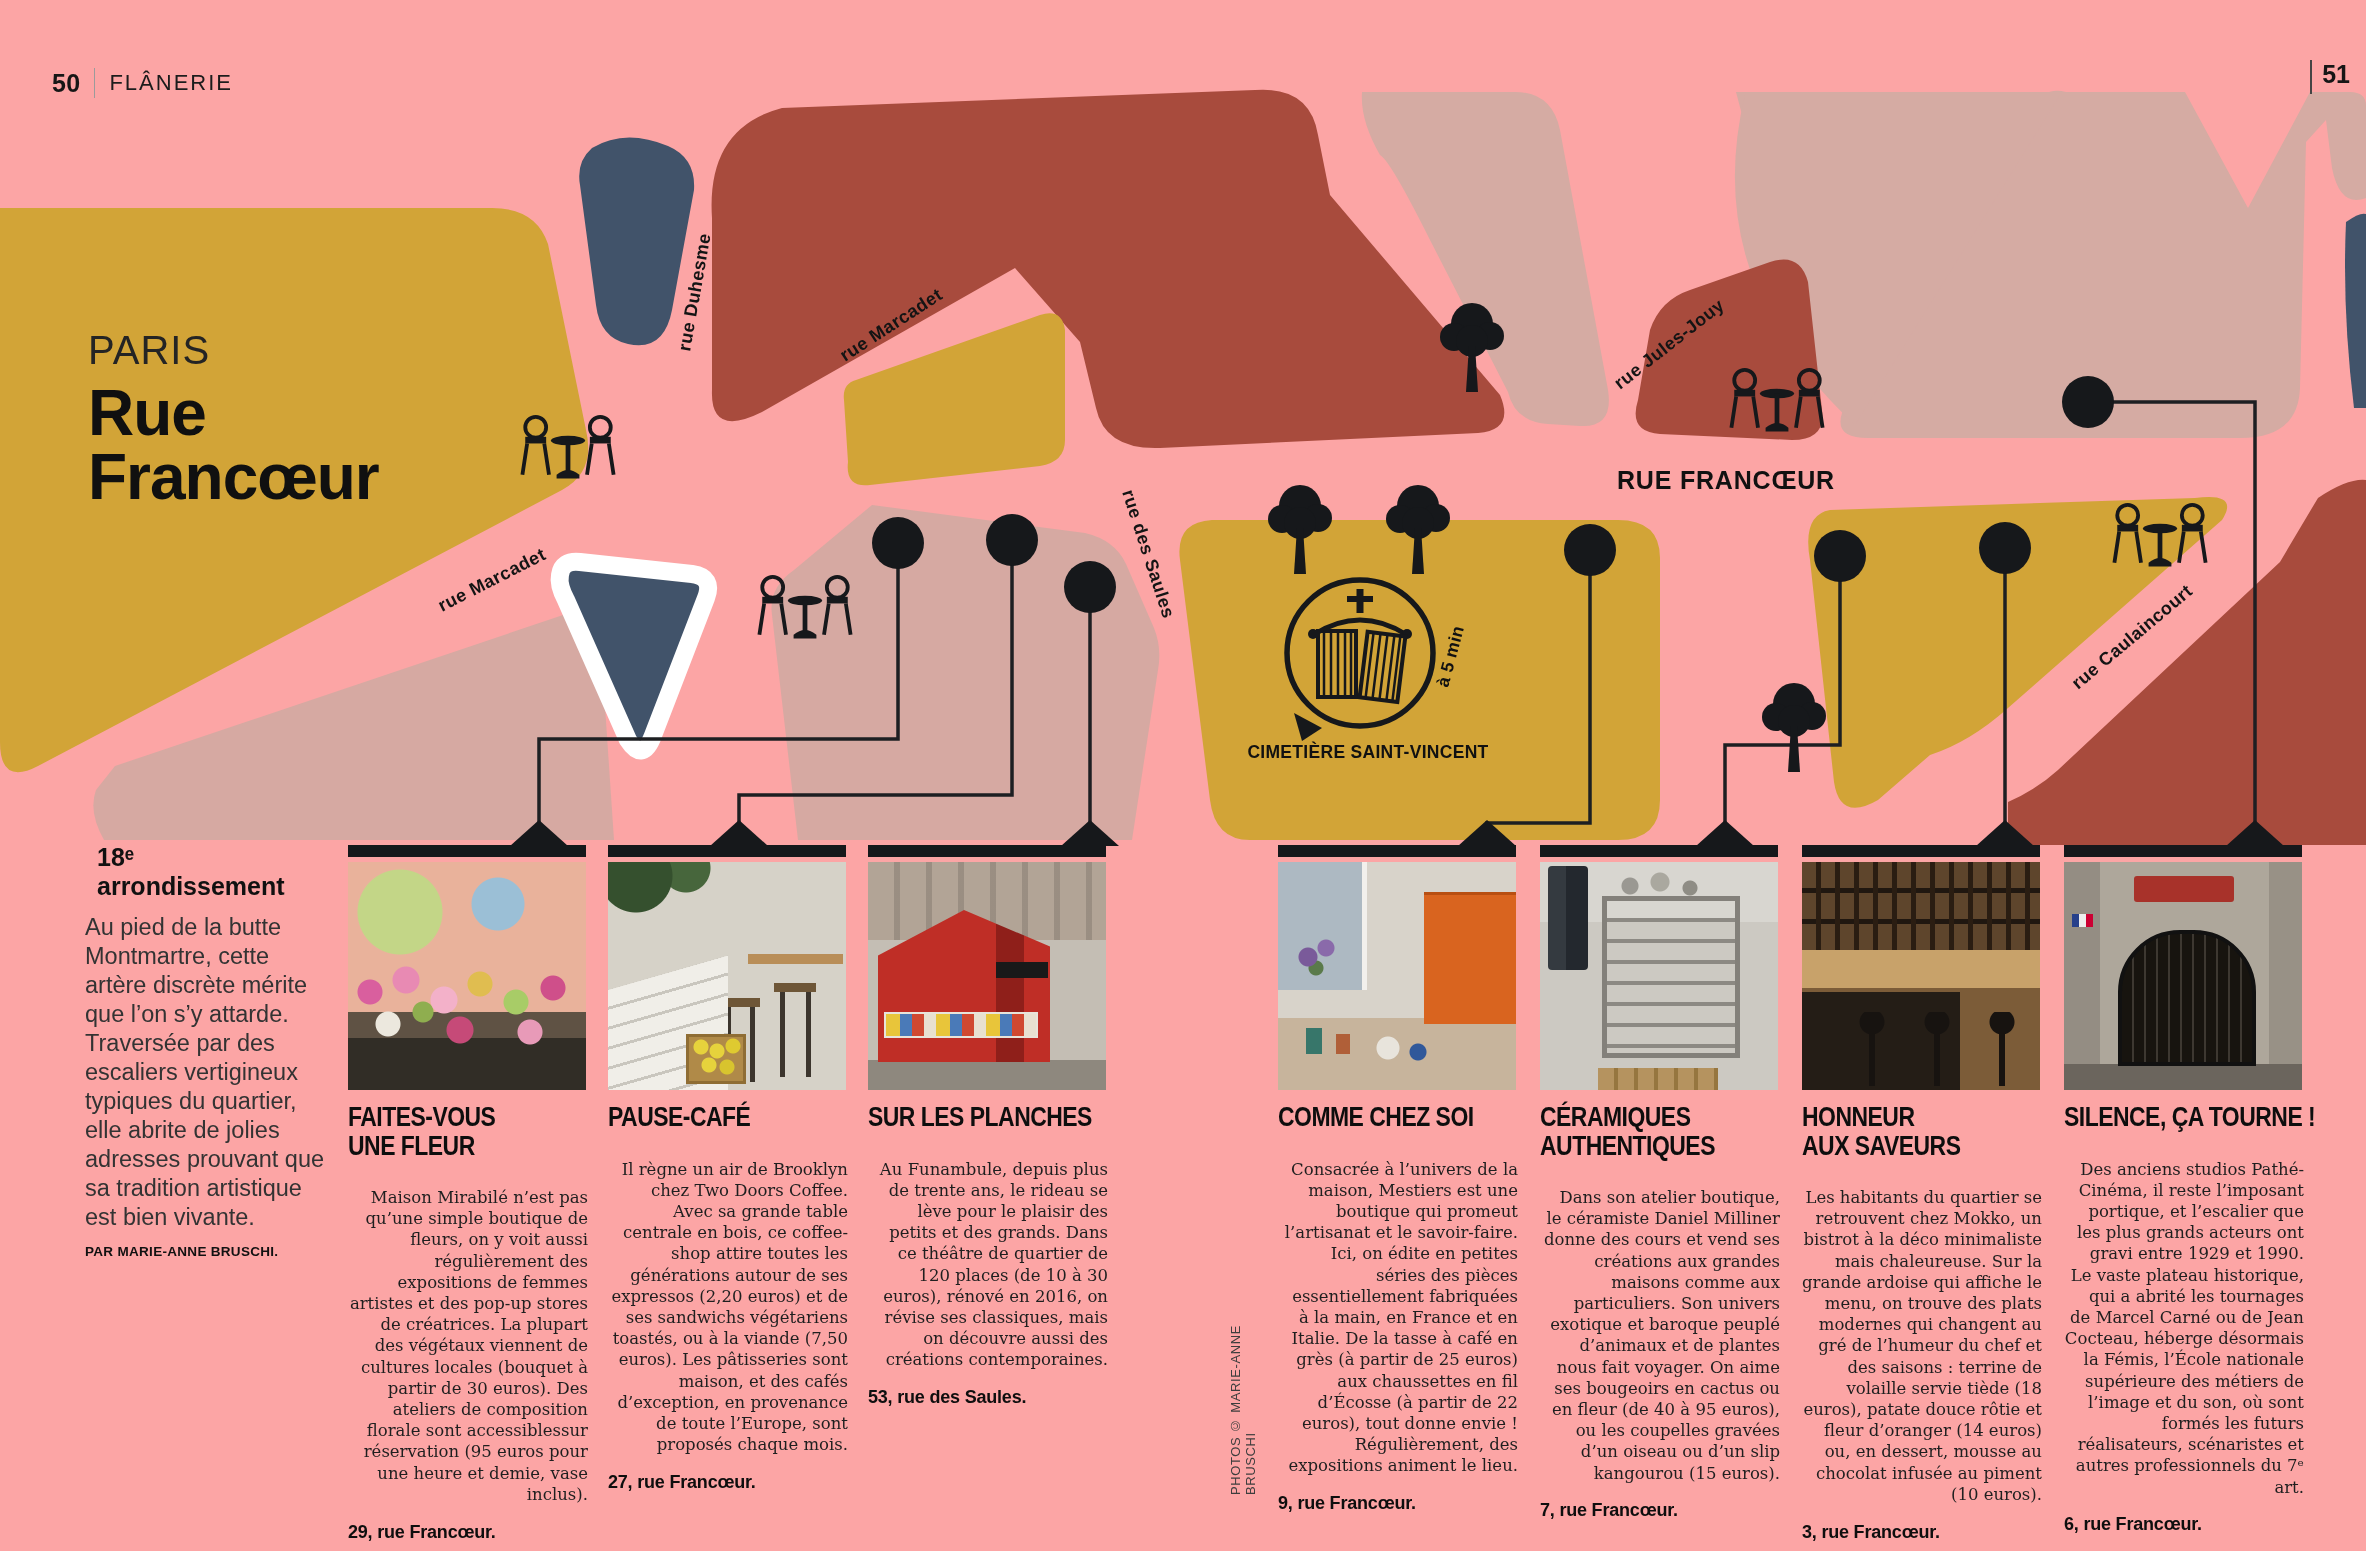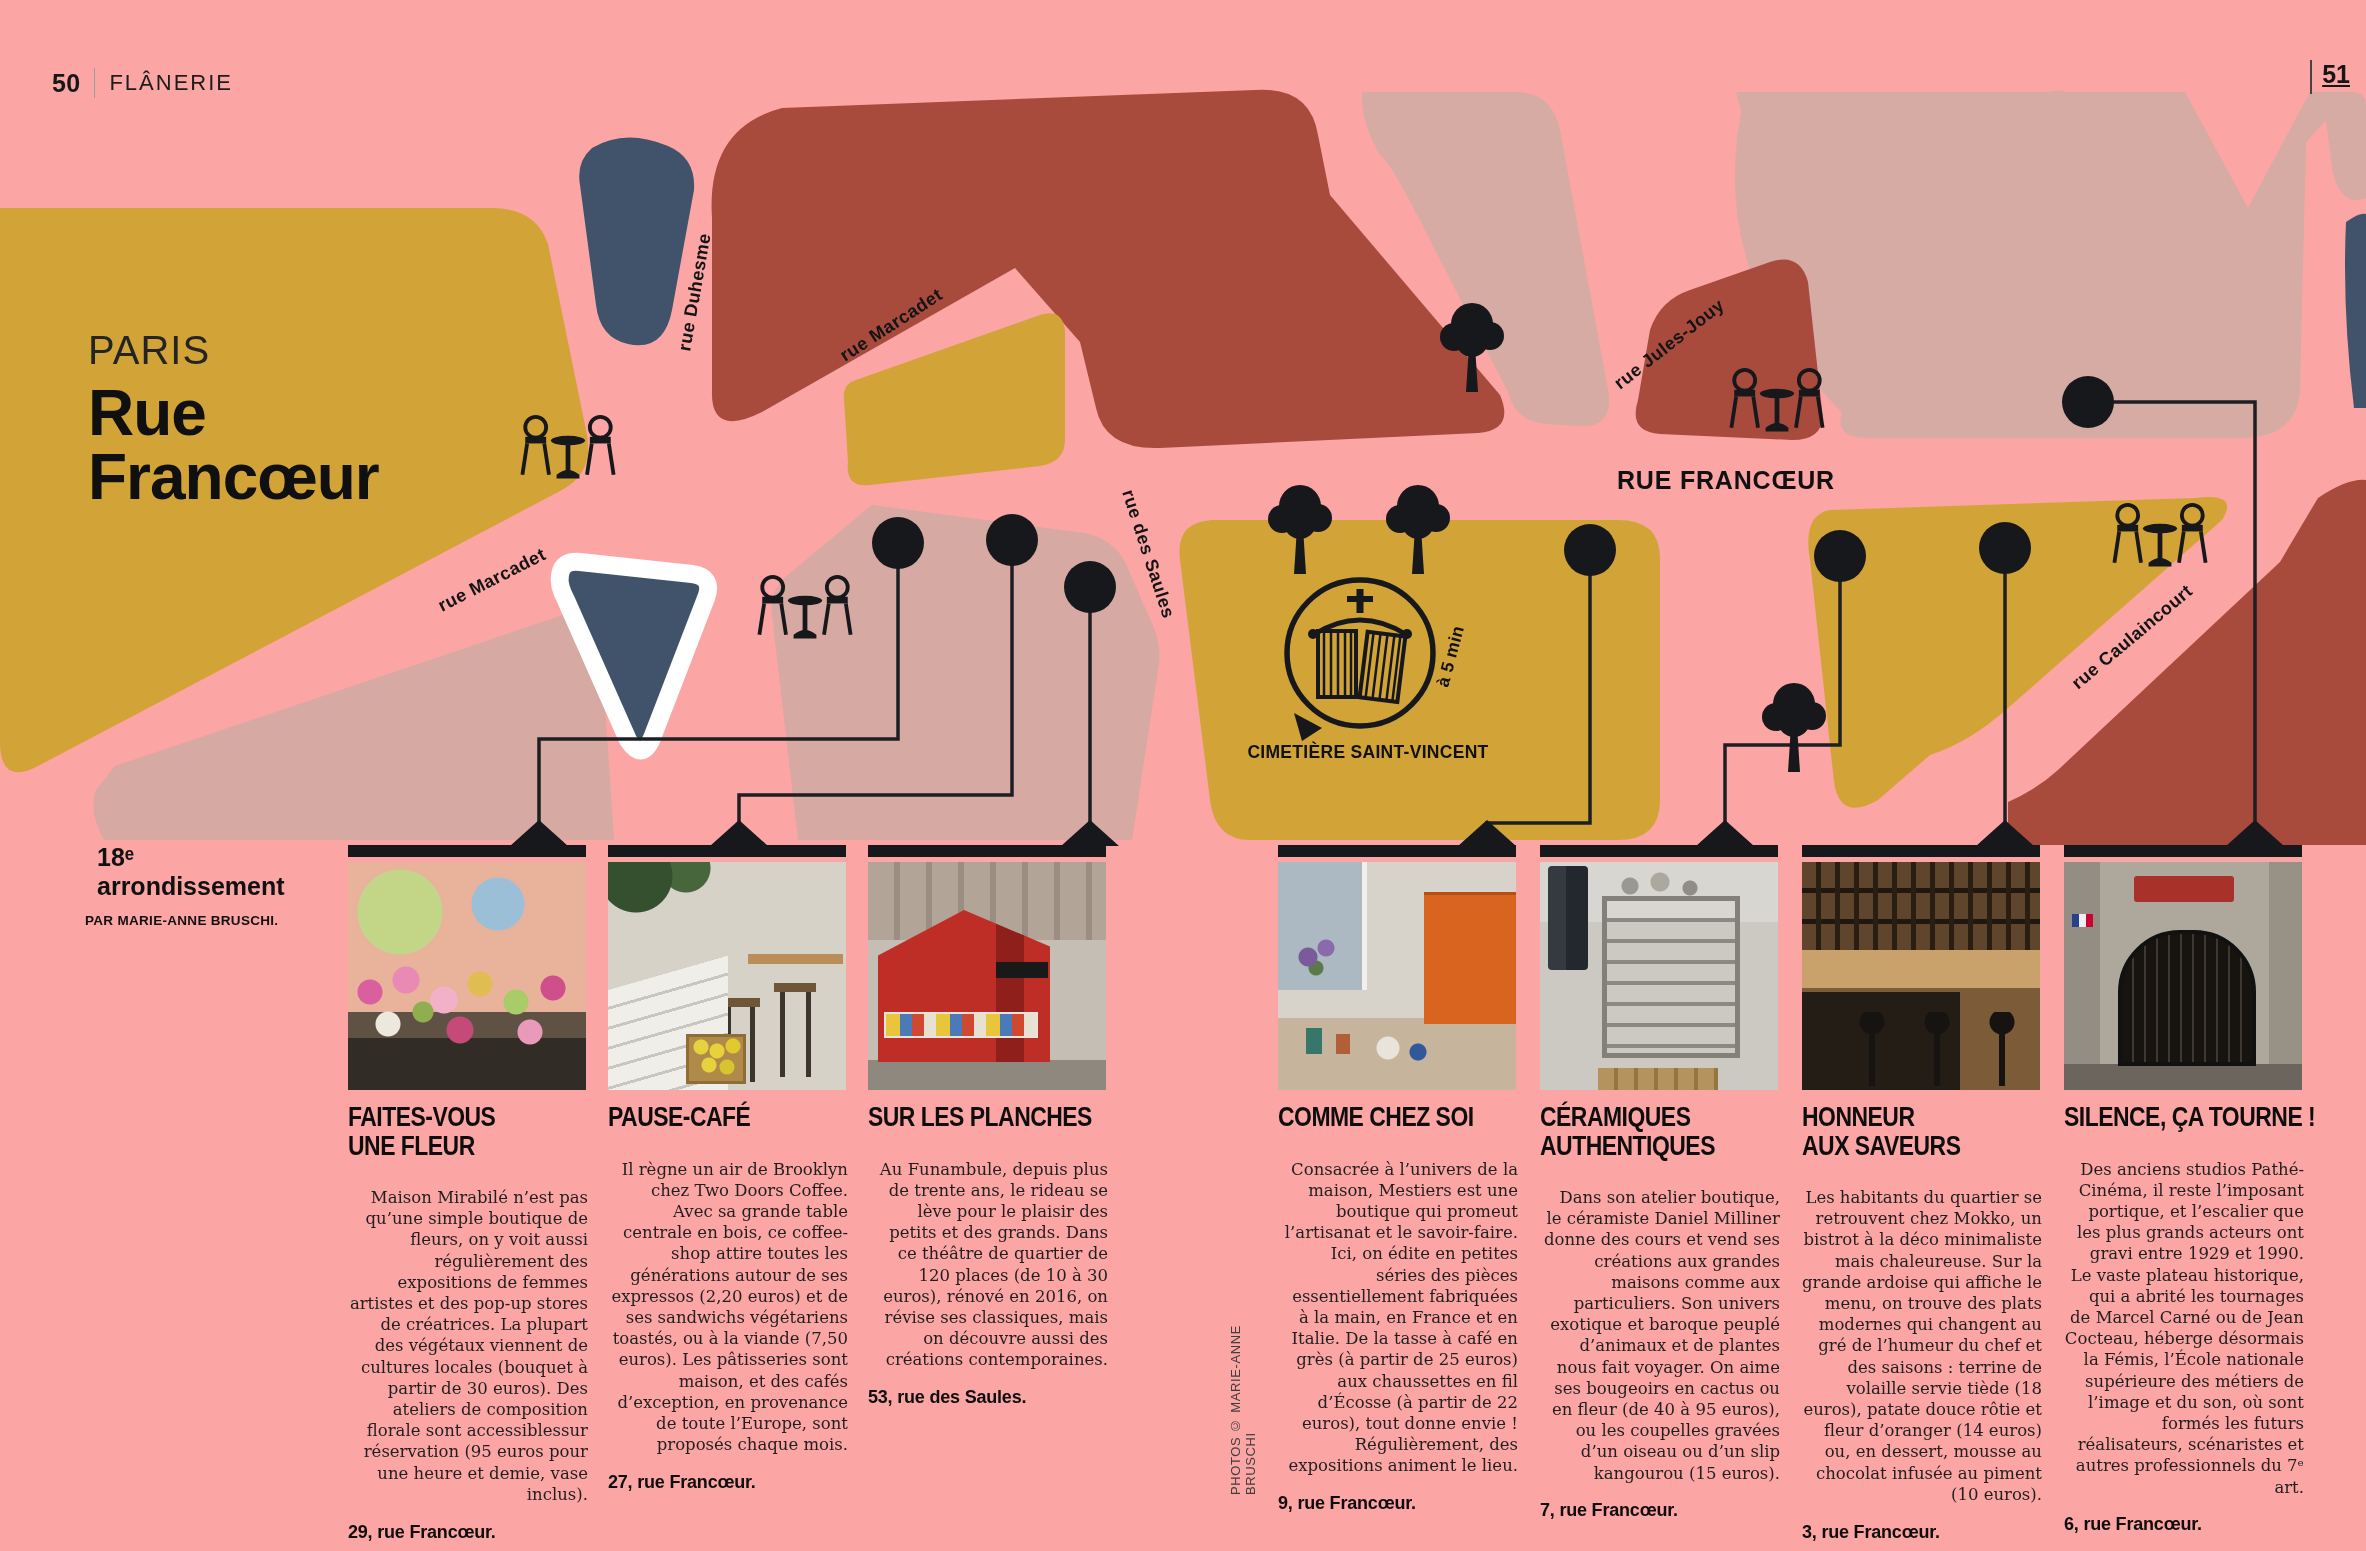--- a/index.html
+++ b/index.html
@@ -9,21 +9,21 @@
   }
   .page{position:relative;width:2366px;height:1551px;background:#fca5a5;overflow:hidden;
         font-family:"Liberation Sans",sans-serif;color:#161616;}
   
   .hdr{position:absolute;left:52px;top:68px;display:flex;align-items:center;z-index:5;}
   .hdr .num{font-weight:bold;font-size:25px;letter-spacing:.3px;}
   .hdr .div{width:1px;height:30px;background:#9b9b9b;margin:0 14px;}
   .hdr .sec{font-size:22px;letter-spacing:2px;color:#1c1c1c;}
   .hdr-r{position:absolute;right:16px;top:60px;display:flex;align-items:flex-start;z-index:5;}
   .hdr-r .div{width:2px;height:34px;background:#444;margin-right:10px;}
-  .hdr-r .num{font-weight:bold;font-size:25px;text-decoration:underline;}
+  .hdr-r .num{font-weight:bold;font-size:25px;}
   
   svg.map{position:absolute;left:0;top:0;z-index:1;}
   .stlbl{font-family:"Liberation Sans",sans-serif;font-weight:bold;font-size:18px;fill:#141414;letter-spacing:.5px;}
   .stlbl-big{font-family:"Liberation Sans",sans-serif;font-weight:bold;font-size:25px;fill:#111;letter-spacing:.8px;}
   .stlbl-sm{font-family:"Liberation Sans",sans-serif;font-weight:bold;font-size:17.5px;fill:#111;letter-spacing:.3px;}
   
   .title-block{position:absolute;left:88px;top:328px;z-index:3;}
   .title-city{font-size:40px;letter-spacing:1px;color:#242424;}
   .title-street{font-size:64px;line-height:64px;font-weight:bold;color:#101010;width:290px;margin-top:8px;letter-spacing:-1px;}
   
@@ -247,20 +247,21 @@
     <text class="stlbl-sm" transform="translate(1448,688) rotate(-75)">à 5 min</text>
   </svg>
 
   <div class="title-block">
     <div class="title-city">PARIS</div>
     <div class="title-street">Rue Francœur</div>
   </div>
 
   <aside class="intro">
     <h2>18ᵉ arrondissement</h2>
+    <p>Au pied de la butte Montmartre, cette artère discrète mérite que l’on s’y attarde. Traversée par des escaliers vertigineux typiques du quartier, elle abrite de jolies adresses prouvant que sa tradition artistique est bien vivante.</p>
     <div class="byline">PAR MARIE-ANNE BRUSCHI.</div>
   </aside>
 
   <article class="listing l1">
     <div class="bar">
         <span class="tri"></span>
       </div>
     <div class="photo ph1"></div>
     <h3 class="ltitle">FAITES-VOUS
 UNE FLEUR</h3>

